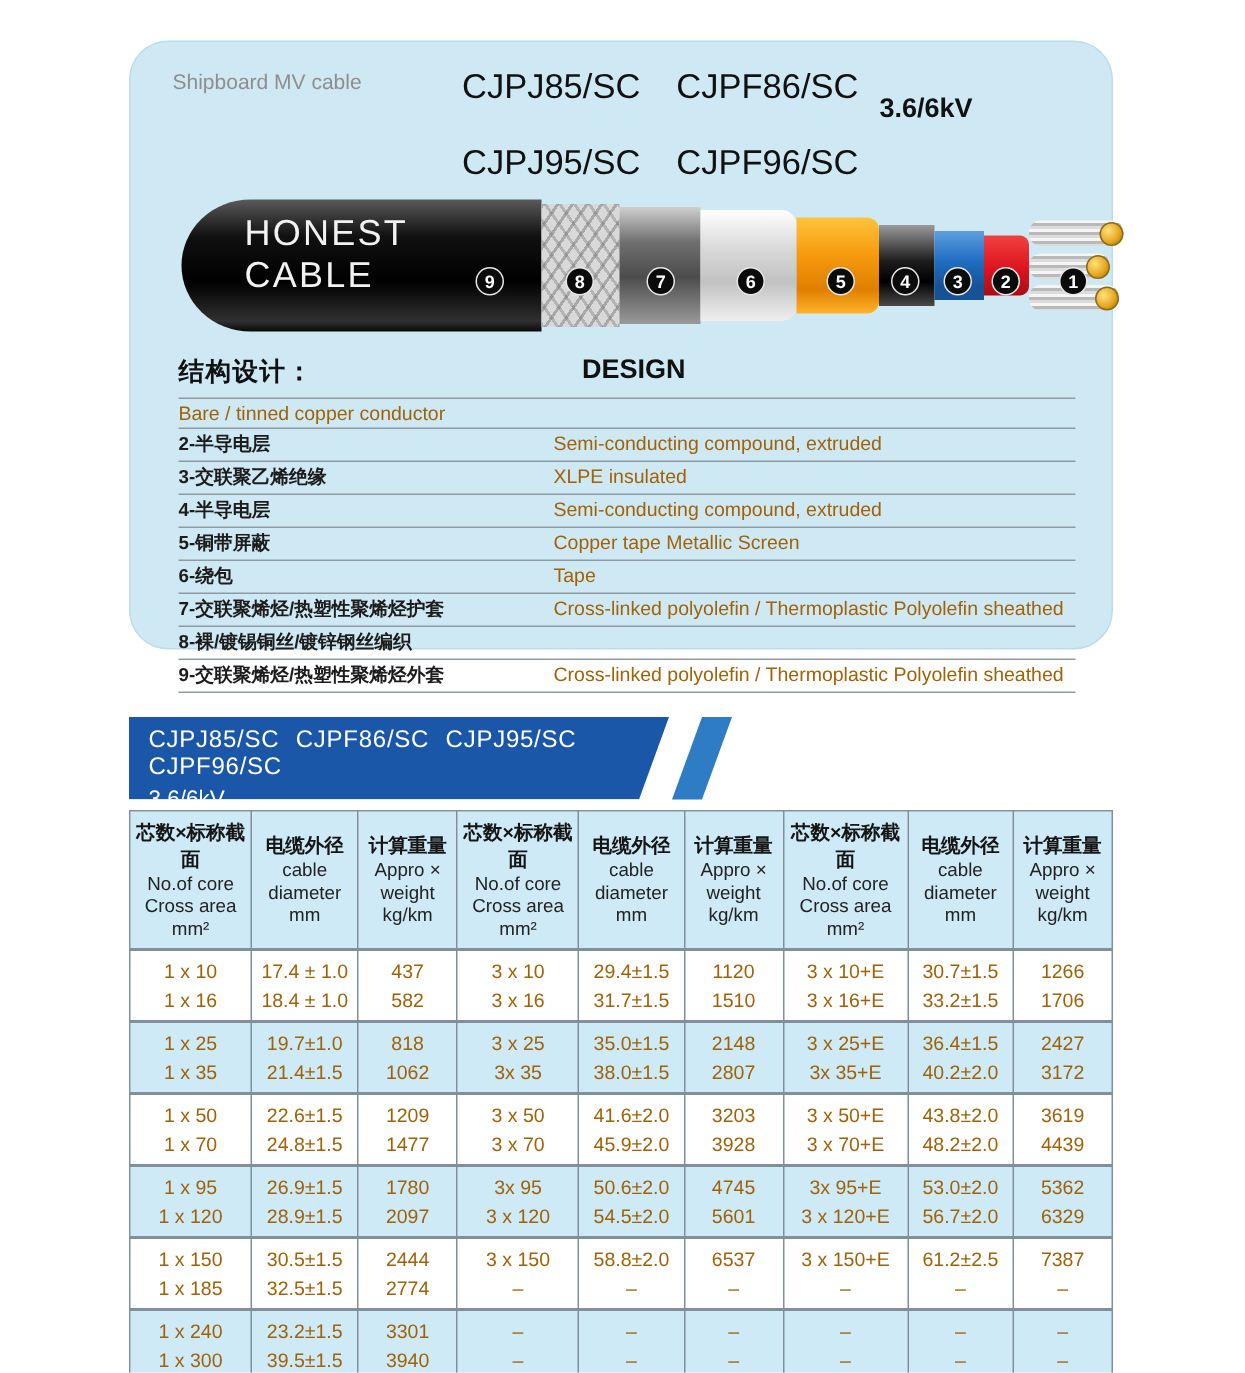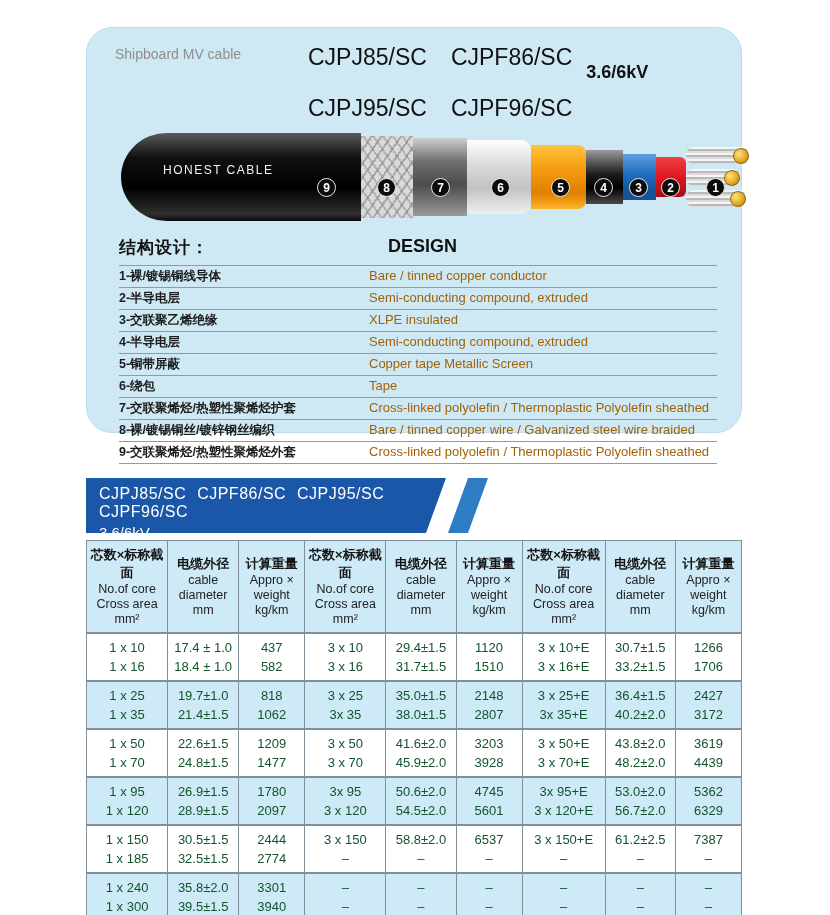--- a/index.html
+++ b/index.html
@@ -20,21 +20,21 @@
             font-size:23px; font-weight:normal; color:#111; margin-left:8px;gap:24px; }
   .voltage { font-size:18px; font-weight:bold; color:#111; margin:18px 0 0 14px; }
 
   
   .cable { position:relative; width:628px; height:90px; margin:10px 0 0 6px;
            display:flex; align-items:center; }
   .seg { position:relative; flex:none; }
   .seg-sheath { width:240px; height:88px; border-radius:46px 0 0 46px / 50% 0 0 50%;
       background:linear-gradient(to bottom,#5a5a5a,#101010 28%,#000 62%,#303030 92%,#0a0a0a);
       display:flex; align-items:center; }
-  .brand { color:#f2f2f2; font-size:12px; letter-spacing:1.5px; margin-left:42px; margin-top:-14px; }
+  .brand { color:#f2f2f2; font-size:24px; letter-spacing:1.5px; margin-left:42px; margin-top:-14px; }
   .seg-braid { width:52px; height:82px;
       background:#d9d9d9 repeating-linear-gradient(125deg, rgba(110,110,110,.45) 0 2px, transparent 2px 8px); }
   .seg-braid:after { content:""; position:absolute; inset:0;
       background:repeating-linear-gradient(55deg, rgba(110,110,110,.35) 0 2px, transparent 2px 8px); }
   .seg-inner-sheath { width:54px; height:78px;
       background:linear-gradient(to bottom,#cfcfcf,#6f6f6f 30%,#4c4c4c 60%,#9a9a9a); }
   .seg-tape { width:64px; height:74px;
       background:linear-gradient(to bottom,#ffffff,#d9d9d9 35%,#c2c2c2 65%,#efefef); border-radius:0 10px 10px 0; }
   .seg-screen { width:55px; height:64px;
       background:linear-gradient(to bottom,#ffc23c,#f59a0e 40%,#e07f00 75%,#ffb42a); border-radius:0 8px 8px 0; }
@@ -74,21 +74,21 @@
   .banner-accent { position:absolute; left:372px; top:0; width:20px; height:55px; background:#2e7cc4;
       transform:skewX(-20deg); }
 
   
   table.spec { width:656px; margin-top:7px; border-collapse:collapse; table-layout:fixed;
       border:1px solid #6f8089; }
   .spec th, .spec td { border:1px solid #7f909b; text-align:center; vertical-align:middle; }
   .spec th { background:#cdeaf6; font-weight:normal; padding:5px 1px; height:70px; }
   .th-zh { font-size:13px; font-weight:bold; color:#151515; }
   .th-en { font-size:12.5px; color:#222; line-height:15px; }
-  .spec td { height:48px; padding:4px 0; font-size:13px; color:#14532d;margin-left:39px; }
+  .spec td { height:48px; padding:4px 0; font-size:13px; color:#a16207;margin-left:39px; }
   .cell-line { line-height:19px; }
   .spec tbody tr { border-top:2px solid #7f909b; }
   .spec tbody tr:nth-of-type(even) td { background:#cdeaf6; }
   .spec tbody tr:nth-of-type(odd) td { background:#ffffff; }
 </style>
 </head>
 <body>
 
 <div class="content-col">
 
@@ -133,21 +133,20 @@
       <span class="badge" style="left:585px">1</span>
     </div>
 
     <div class="design-head">
       <div class="design-head-zh">结构设计：</div>
       <div class="design-head-en">DESIGN</div>
     </div>
     <div class="design-list">
 
         <div class="design-row">
-          <div class="design-zh">1-裸/镀锡铜线导体</div>
           <div class="design-en">Bare / tinned copper conductor</div>
         </div>
 
         <div class="design-row">
           <div class="design-zh">2-半导电层</div>
           <div class="design-en">Semi-conducting compound, extruded</div>
         </div>
 
         <div class="design-row">
           <div class="design-zh">3-交联聚乙烯绝缘</div>
@@ -169,21 +168,20 @@
           <div class="design-en">Tape</div>
         </div>
 
         <div class="design-row">
           <div class="design-zh">7-交联聚烯烃/热塑性聚烯烃护套</div>
           <div class="design-en">Cross-linked polyolefin / Thermoplastic Polyolefin sheathed</div>
         </div>
 
         <div class="design-row">
           <div class="design-zh">8-裸/镀锡铜丝/镀锌钢丝编织</div>
-          <div class="design-en">Bare / tinned copper wire / Galvanized steel wire braided</div>
         </div>
 
         <div class="design-row">
           <div class="design-zh">9-交联聚烯烃/热塑性聚烯烃外套</div>
           <div class="design-en">Cross-linked polyolefin / Thermoplastic Polyolefin sheathed</div>
         </div>
       </div>
   </div>
 
   <div class="banner">
@@ -460,21 +458,21 @@
             <div class="cell-line">–</div>
           </td>
         </tr>
 
         <tr>
           <td>
             <div class="cell-line">1 x 240</div>
             <div class="cell-line">1 x 300</div>
           </td>
           <td>
-            <div class="cell-line">35.8±2.0</div>
+            <div class="cell-line">23.2±1.5</div>
             <div class="cell-line">39.5±1.5</div>
           </td>
           <td>
             <div class="cell-line">3301</div>
             <div class="cell-line">3940</div>
           </td>
           <td>
             <div class="cell-line">–</div>
             <div class="cell-line">–</div>
           </td>

